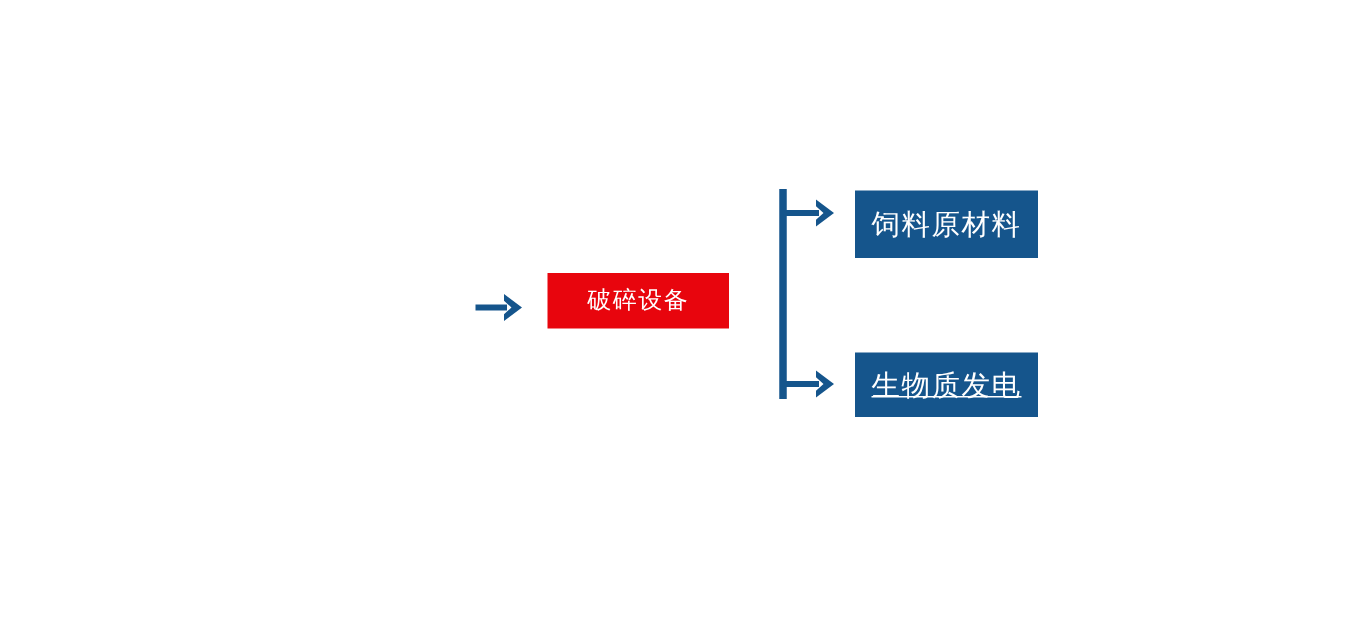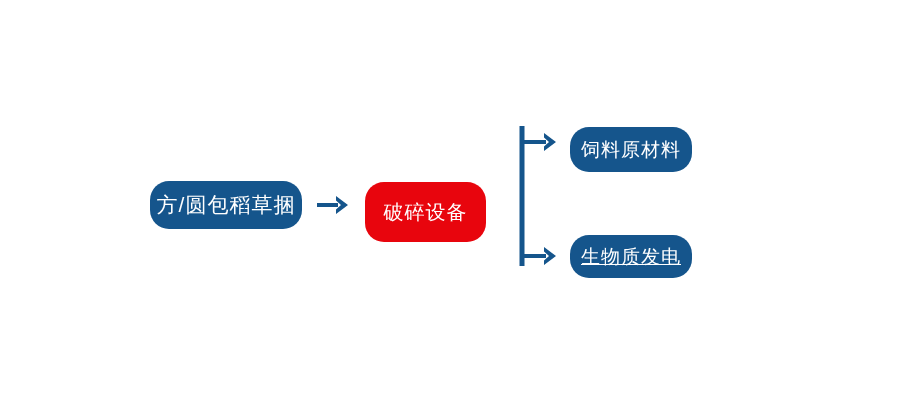--- a/index.html
+++ b/index.html
@@ -20,38 +20,37 @@
   .node {
     position: absolute;
     box-sizing: border-box;
     display: flex;
     align-items: center;
     justify-content: center;
     color: #ffffff;
     letter-spacing: 1px;
     white-space: nowrap;
     user-select: none;
-    border-radius: 19px;
   }
   .node-blue { background: #15558c; }
   .node-red  { background: #e8050d; }
 
   #node-straw {
     left: 150px;
     top: 181px;
     width: 152px;
     height: 48px;
     font-size: 21px;
   }
   #node-crusher {
     left: 365px;
     top: 182px;
     width: 121px;
-    height: 60px;
-    font-size: 20px;
+    height: 37px;
+    font-size: 16px;
   }
   #node-feed {
     left: 570px;
     top: 127px;
     width: 122px;
     height: 45px;
     font-size: 19px;
   }
   #node-power {
     left: 570px;
@@ -75,23 +74,20 @@
     top: 124px;
     width: 48px;
     height: 144px;
   }
 </style>
 </head>
 <body>
 
 <div id="canvas">
 
-  <div class="node node-blue" id="node-straw">
-    <span>方/圆包稻草捆</span>
-  </div>
 
   <div class="arrow-main">
     <svg width="34" height="26" viewBox="0 0 34 26" aria-hidden="true">
       <path d="M1 13 H22" stroke="#15558c" stroke-width="4" fill="none" stroke-linecap="butt"></path>
       <path d="M20 4 L32 13 L20 22 L20 17.5 L25 13 L20 8.5 Z" fill="#15558c"></path>
     </svg>
   </div>
 
   <div class="node node-red" id="node-crusher">
     <span>破碎设备</span>

